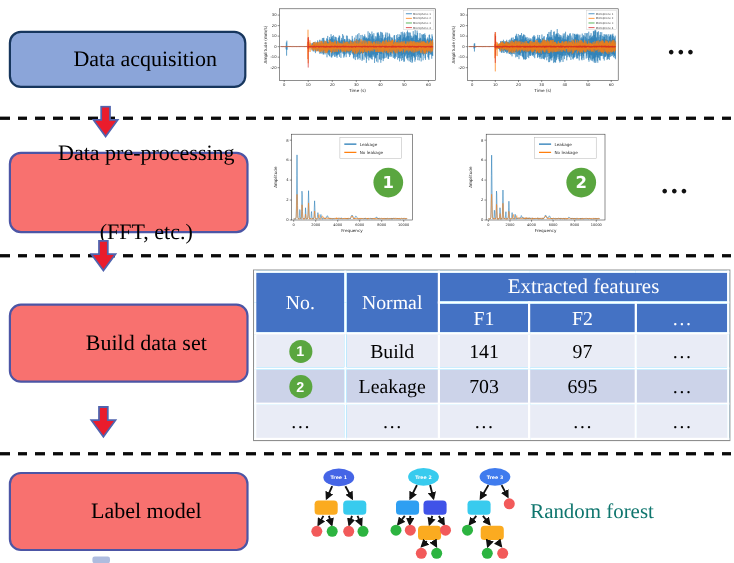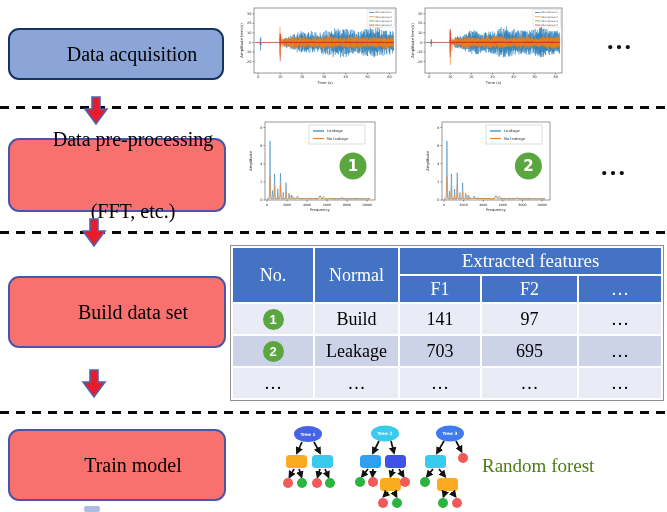--- a/index.html
+++ b/index.html
@@ -19,21 +19,21 @@
            table-layout:fixed;width:430px;background:#7dd3fc;box-shadow:0 0 0 1px #8f8f8f;}
   table.ds td{border:2px solid #fff;text-align:center;vertical-align:middle;
               font-size:18px;padding:0;overflow:hidden;}
   td.hd{background:#4472c4;color:#fff;}
   td.hd.big{font-size:19px;}
   tr.r-light td{background:#e9ecf6;}
   tr.r-mid td{background:#ccd3e9;}
   .tbadge{display:inline-block;width:21px;height:21px;border-radius:50%;
           background:#5aa63f;color:#fff;font-family:"Liberation Sans",sans-serif;
           font-size:13px;font-weight:bold;line-height:21px;text-align:center;}
-  #rf-caption{position:absolute;left:482px;top:455px;font-size:19px;color:#4d7c0f;}
+  #rf-caption{position:absolute;left:482px;top:455px;font-size:19px;color:#0f766e;}
   #cut-artifact{position:absolute;left:84px;top:506px;width:16px;height:6px;
                 background:#aebcdf;border-radius:2px;}
 </style>
 </head>
 <body>
 
 <div id="fig">
 
   <div class="dash" style="top:106px"></div>
   <div class="dash" style="top:231px"></div>
@@ -43,21 +43,21 @@
     <div>Data acquisition</div>
   </div>
   <div class="fbox red" style="left:8px;top:138px;width:182px;height:70px;">
     <div>Data pre-processing</div>
     <div>(FFT, etc.)</div>
   </div>
   <div class="fbox red" style="left:8px;top:276px;width:182px;height:68px;">
     <div>Build data set</div>
   </div>
   <div class="fbox red" style="left:8px;top:429px;width:182px;height:68px;">
-    <div>Train model</div>
+    <div>Label model</div>
   </div>
 
   <svg class="arrow" style="left:83px;top:96px" width="26" height="30" viewBox="0 0 26 30">
     <polygon points="9,1 17,1 17,13 24,13 13,28 2,13 9,13" class="arrow-shape" fill="#ea1c2c" stroke="#5063ae" stroke-width="1.6"></polygon>
   </svg>
   <svg class="arrow" style="left:81px;top:218px" width="26" height="30" viewBox="0 0 26 30">
     <polygon points="9,1 17,1 17,13 24,13 13,28 2,13 9,13" class="arrow-shape" fill="#ea1c2c" stroke="#5063ae" stroke-width="1.6"></polygon>
   </svg>
   <svg class="arrow" style="left:81px;top:369px" width="26" height="30" viewBox="0 0 26 30">
     <polygon points="9,1 17,1 17,13 24,13 13,28 2,13 9,13" class="arrow-shape" fill="#ea1c2c" stroke="#5063ae" stroke-width="1.6"></polygon>

